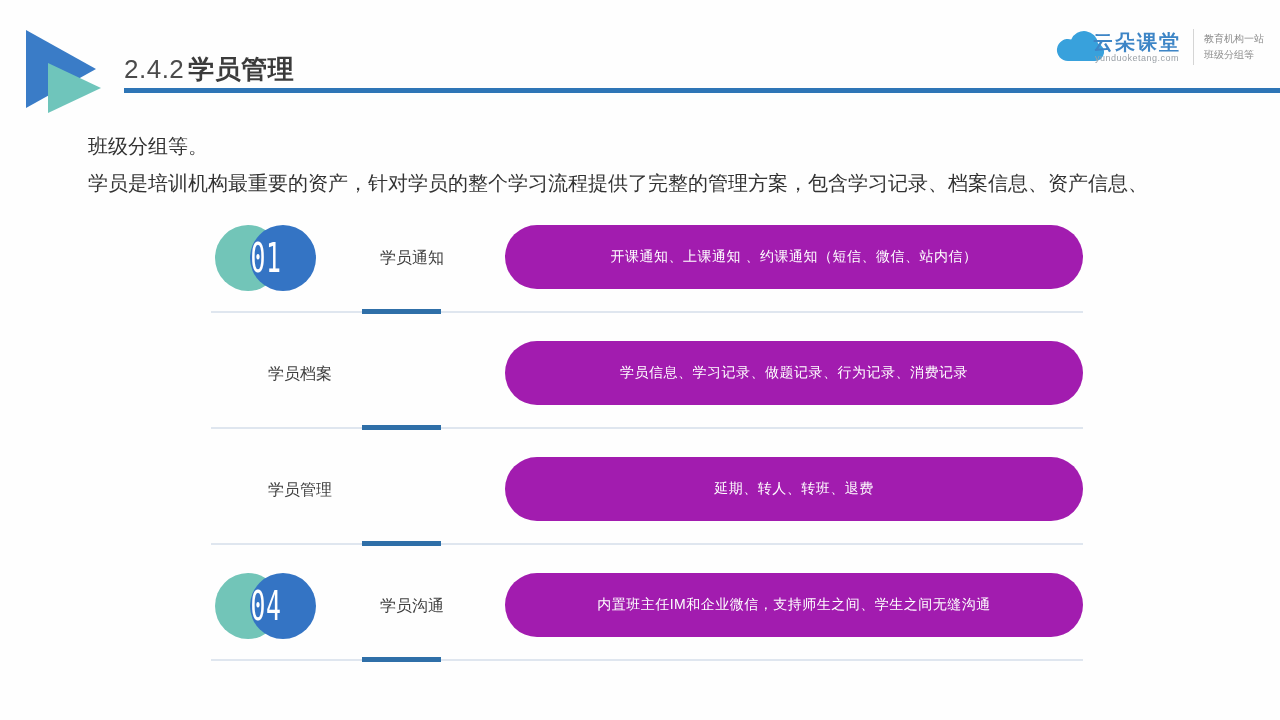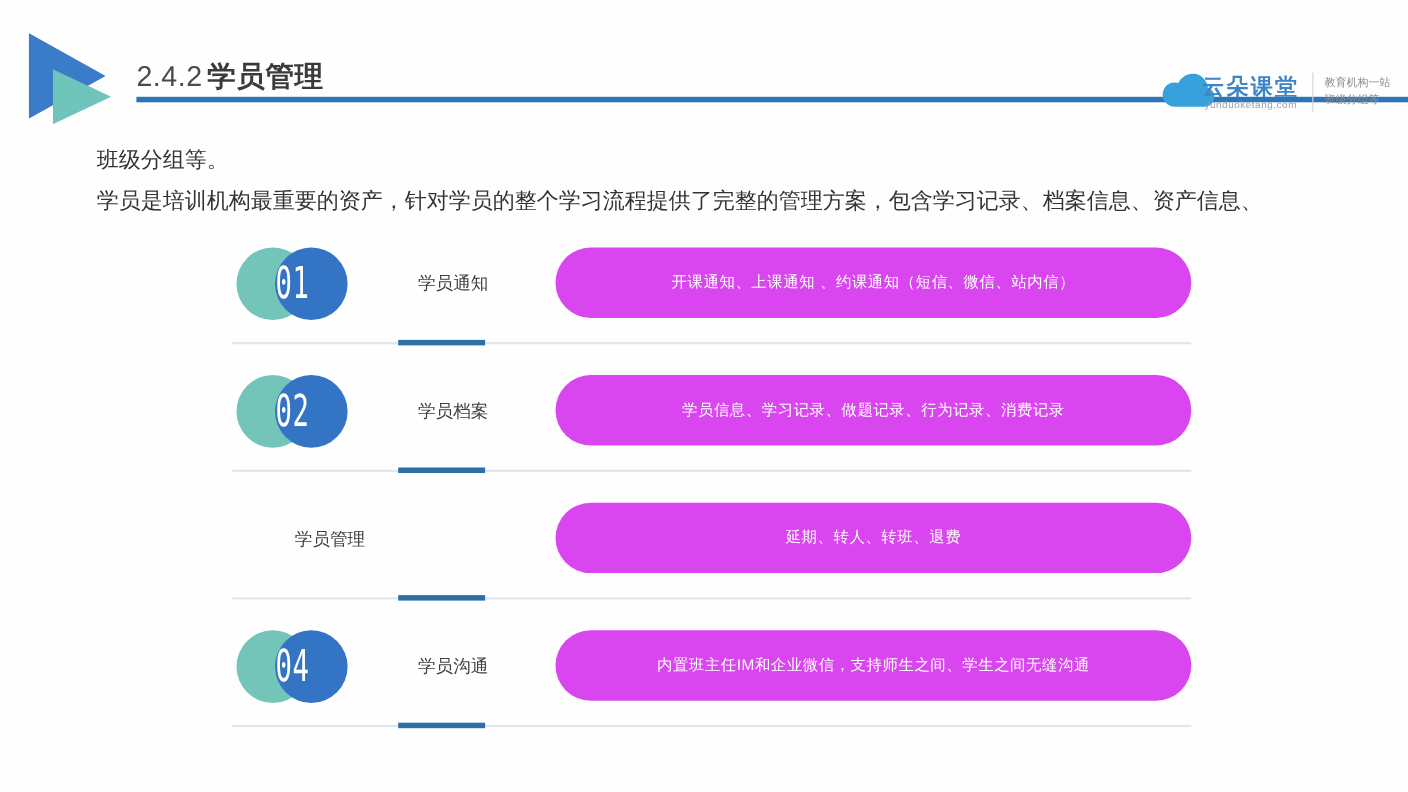--- a/index.html
+++ b/index.html
@@ -19,21 +19,21 @@
   }
   .tri-teal {
     position:absolute; left:24px; top:39px; width:53px; height:50px;
     background:#6fc5bb; clip-path:polygon(0 0,100% 50%,0 100%);
   }
 
   .page-title { position:absolute; left:124px; top:52px; font-size:26px; color:#4b4b4b; letter-spacing:0.5px; }
   .page-title .t-bold { font-weight:bold; color:#3b3b3b; margin-left:4px; }
   .title-underline { position:absolute; left:124px; right:0; top:88px; height:5px; background:#2e75b6; }
 
-  .brand { position:absolute; right:16px; top:28px; display:flex; align-items:center;margin-top:36px; }
+  .brand { position:absolute; right:16px; top:28px; display:flex; align-items:center; }
   .cloud-wrap { margin-right:-12px; position:relative; z-index:0; }
   .brand-text { text-align:center; position:relative; z-index:1; }
   .brand-name { font-size:20px; font-weight:bold; color:#3d85c6; letter-spacing:2px; line-height:22px; }
   .brand-domain { font-size:9px; color:#9aa0a6; letter-spacing:0.5px; }
   .brand-sep { width:1px; height:36px; background:#d5d5d5; margin:0 10px 0 12px; }
   .brand-tagline { font-size:10px; color:#8b8b8b; line-height:16px; }
 
   
   .intro { position:absolute; left:88px; top:128px; width:1135px; font-size:20px; color:#333; line-height:37px; }
 
@@ -49,21 +49,21 @@
     position:absolute; left:18px; top:0; width:66px; height:66px;
     display:flex; align-items:center; justify-content:center;
     color:#ffffff; font-family:"DejaVu Sans Mono","Liberation Mono",monospace;
     font-size:40px; transform:scaleX(0.62); letter-spacing:1px;
   }
 
   .row-label { width:110px; margin-left:40px; text-align:center; font-size:16px; color:#3f3f3f; flex:0 0 auto; }
 
   .pill {
     position:absolute; left:300px; top:0; width:578px; height:64px;
-    background:#d946ef; border-radius:32px;
+    background:#a21caf; border-radius:32px;
     display:flex; align-items:center; justify-content:center;
     color:#ffffff; font-size:14px; letter-spacing:0.5px;
   }
 
   .divider { position:absolute; left:6px; right:0; top:90px; height:5px; }
   .divider .light { position:absolute; left:0; right:0; top:2px; height:2px; background:#dfe6ef; }
   .divider .dark { position:absolute; left:151px; top:0; width:79px; height:5px; background:#2f6fa8; }
 </style>
 </head>
 <body>
@@ -113,25 +113,20 @@
       <div class="pill">开课通知、上课通知 、约课通知（短信、微信、站内信）</div>
     </div>
     <div class="divider">
       <span class="light"></span>
         <span class="dark"></span>
     </div>
   </div>
 
   <div class="row">
     <div class="row-content">
-      <div class="badge">
-        <span class="c-teal"></span>
-        <span class="c-blue"></span>
-        <span class="num">02</span>
-      </div>
       <div class="row-label">学员档案</div>
       <div class="pill">学员信息、学习记录、做题记录、行为记录、消费记录</div>
     </div>
     <div class="divider">
       <span class="light"></span>
         <span class="dark"></span>
     </div>
   </div>
 
   <div class="row">

